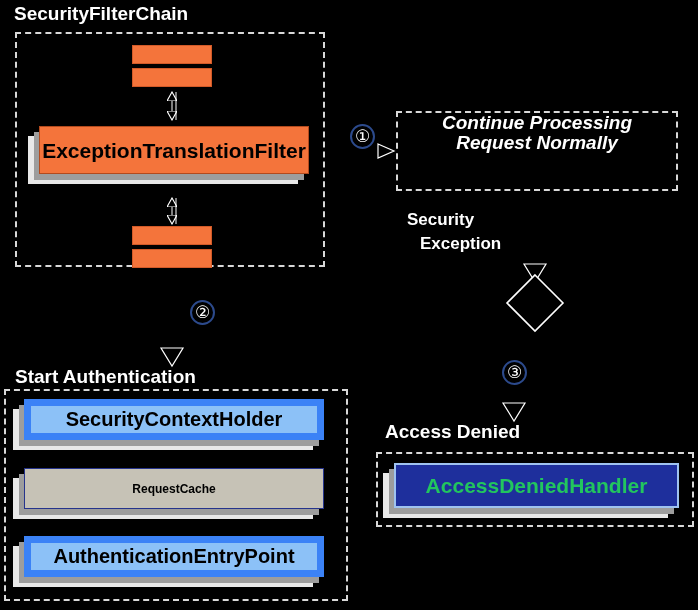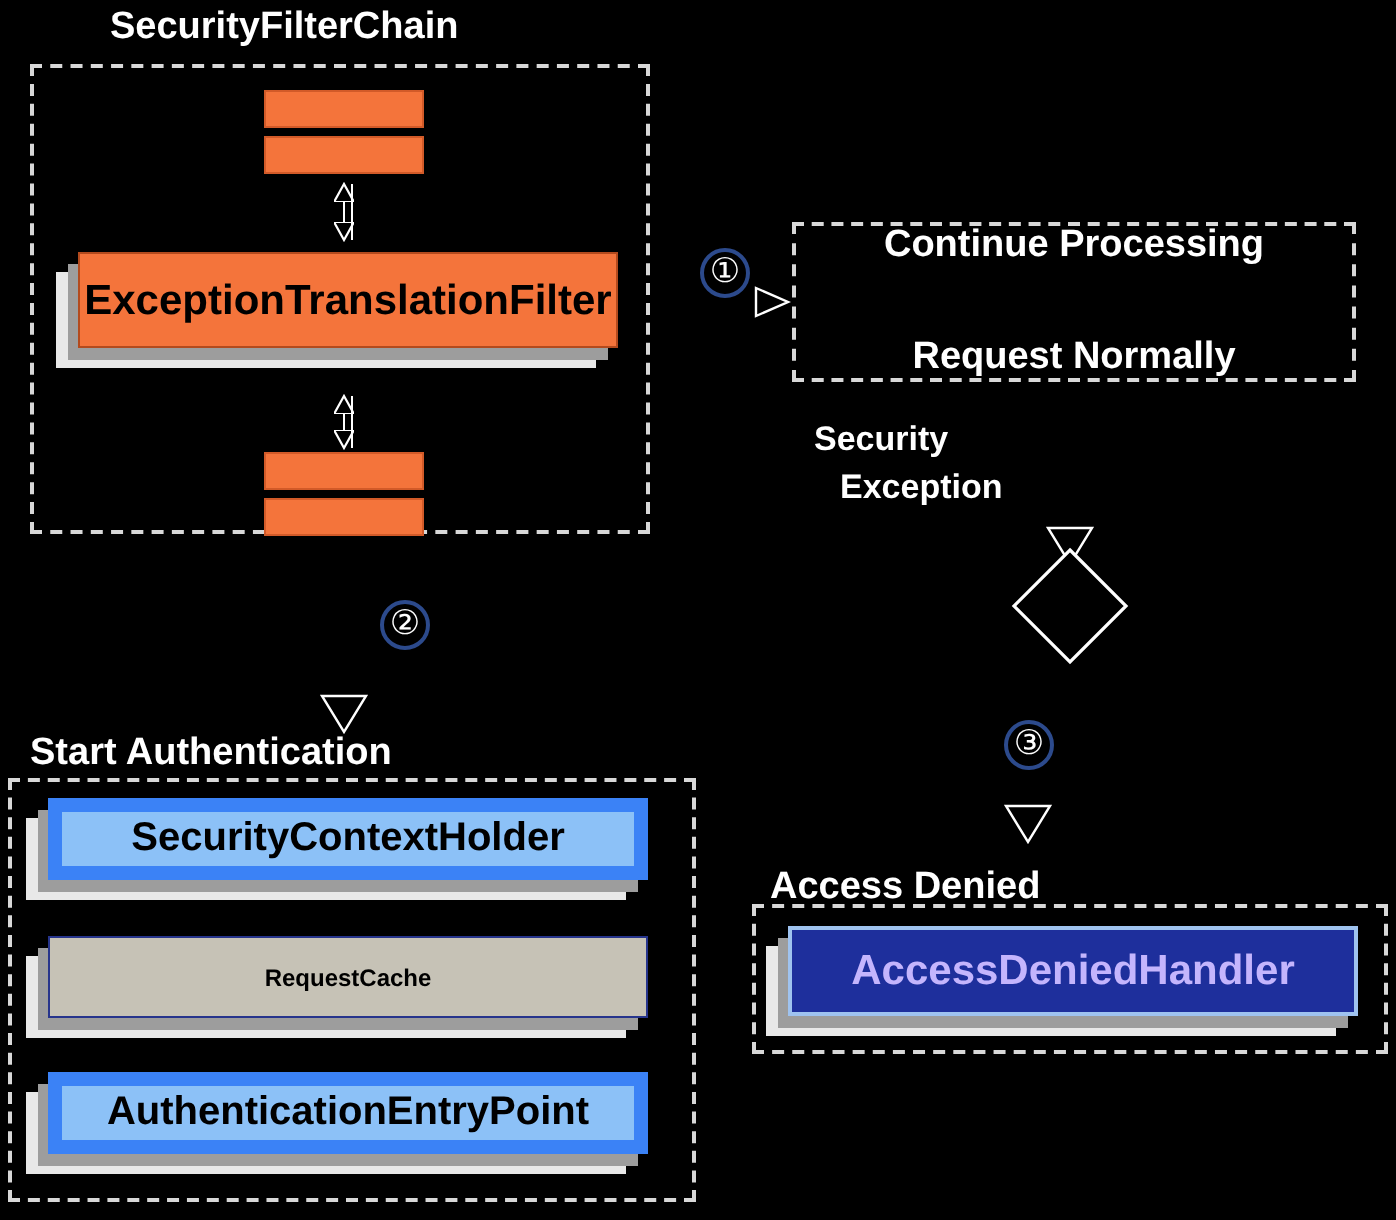--- a/index.html
+++ b/index.html
@@ -68,21 +68,21 @@
   }
   .node-gray {
     background: #c6c2b6;
     border: 1px solid #26348c;
     color: #000000;
     font-size: 12px;
   }
   .node-navy {
     background: #1e2f9c;
     border: 2px solid #9fc3f0;
-    color: #c4b5fd;
+    color: #22c55e;
     font-size: 21px;
   }
 
   
   .filter-bar {
     background: #f4743b;
     border: 1px solid #d25a28;
   }
 
   
@@ -115,39 +115,39 @@
     width: 698px; height: 610px;
     pointer-events: none;
     z-index: 6;
   }
 </style>
 </head>
 <body>
 
 <div id="canvas">
 
-  <div class="abs group-title" style="left:14px; top:3px;margin-left:41px;">SecurityFilterChain</div>
+  <div class="abs group-title" style="left:14px; top:3px;">SecurityFilterChain</div>
 
   <div class="abs dashed-group" style="left:15px; top:32px; width:310px; height:235px;"></div>
 
   <div class="abs filter-bar" style="left:132px; top:45px; width:80px; height:19px;"></div>
   <div class="abs filter-bar" style="left:132px; top:68px; width:80px; height:19px;"></div>
 
   <div class="abs shadow-light" style="left:28px; top:136px; width:270px; height:48px;"></div>
   <div class="abs shadow-mid" style="left:34px; top:132px; width:270px; height:48px;"></div>
   <div class="abs node node-orange" style="left:39px; top:126px; width:270px; height:48px;">
     <span>ExceptionTranslationFilter</span>
   </div>
 
   <div class="abs filter-bar" style="left:132px; top:226px; width:80px; height:19px;"></div>
   <div class="abs filter-bar" style="left:132px; top:249px; width:80px; height:19px;"></div>
 
   <div class="abs step-circle" style="left:350px; top:124px; width:25px; height:25px;">①</div>
 
-  <div class="abs dashed-group" style="left:396px; top:111px; width:282px; height:80px; display:flex; flex-direction:column; align-items:center; justify-content:space-between;">
+  <div class="abs dashed-group" style="left:396px; top:111px; width:282px; height:80px; display:flex; flex-direction:column; align-items:center; justify-content:flex-start;font-style:italic;">
     <div class="edge-label" style="font-size:19px;">Continue Processing</div>
     <div class="edge-label" style="font-size:19px;">Request Normally</div>
   </div>
 
   <div class="abs edge-label" style="left:407px; top:210px;">Security</div>
   <div class="abs edge-label" style="left:420px; top:234px;">Exception</div>
 
   <div class="abs step-circle" style="left:190px; top:300px; width:25px; height:25px;">②</div>
 
   <div class="abs group-title" style="left:15px; top:366px;">Start Authentication</div>
@@ -167,21 +167,21 @@
   </div>
 
   <div class="abs shadow-light" style="left:13px; top:546px; width:300px; height:41px;"></div>
   <div class="abs shadow-mid" style="left:19px; top:542px; width:300px; height:41px;"></div>
   <div class="abs node node-blue" style="left:24px; top:536px; width:300px; height:41px;">
     <span>AuthenticationEntryPoint</span>
   </div>
 
   <div class="abs step-circle" style="left:502px; top:360px; width:25px; height:25px;">③</div>
 
-  <div class="abs group-title" style="left:385px; top:421px;margin-top:12px;">Access Denied</div>
+  <div class="abs group-title" style="left:385px; top:421px;">Access Denied</div>
 
   <div class="abs dashed-group" style="left:376px; top:452px; width:318px; height:75px;"></div>
 
   <div class="abs shadow-light" style="left:383px; top:473px; width:285px; height:45px;"></div>
   <div class="abs shadow-mid" style="left:389px; top:469px; width:285px; height:45px;"></div>
   <div class="abs node node-navy" style="left:394px; top:463px; width:285px; height:45px;">
     <span>AccessDeniedHandler</span>
   </div>
 
   <svg id="overlay" viewBox="0 0 698 610" xmlns="http://www.w3.org/2000/svg">

